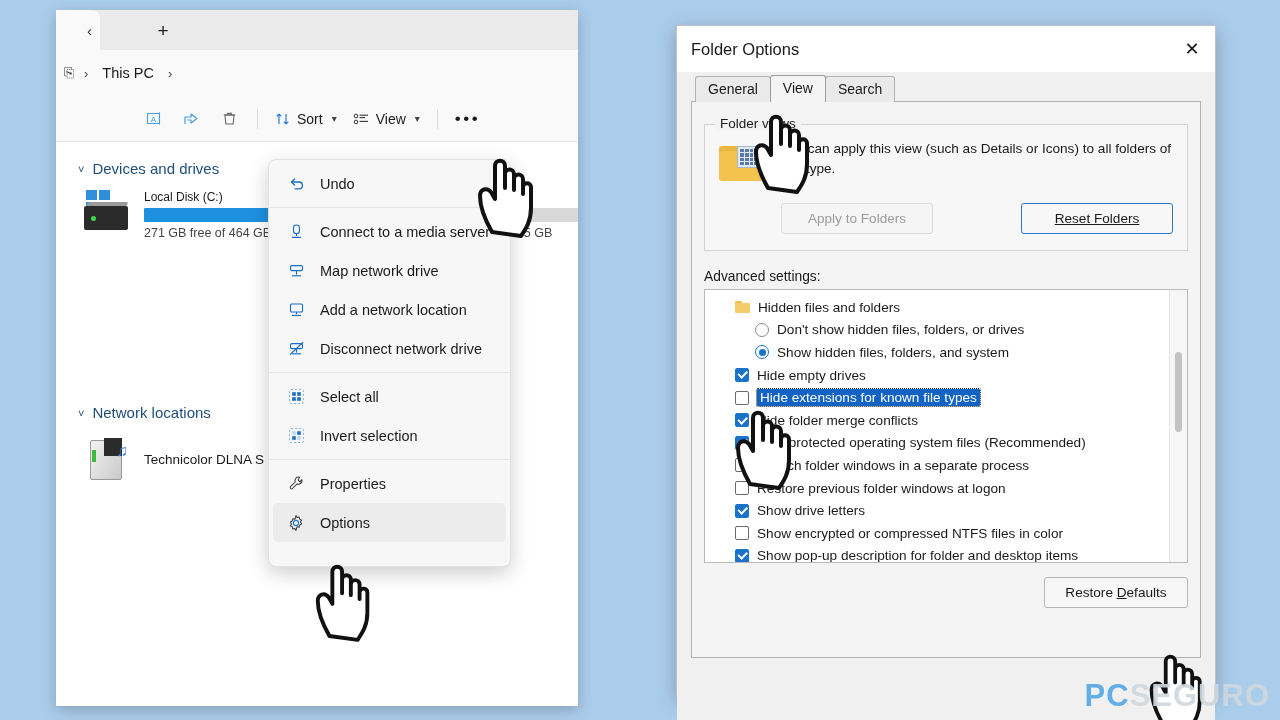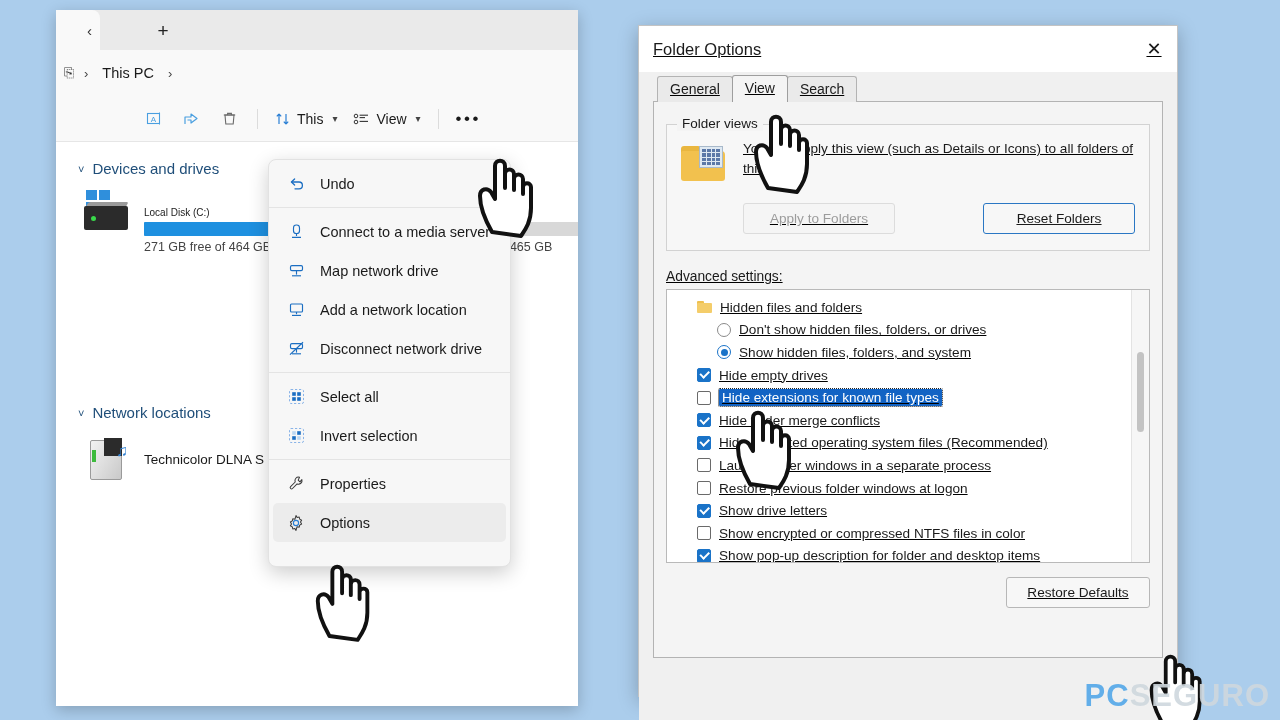--- a/index.html
+++ b/index.html
@@ -55,21 +55,21 @@
   .dots{letter-spacing:2.5px;font-size:17px;line-height:10px;color:#1a1a1a;}
 
   .ex-body{position:relative;height:564px;background:#fff;}
   .grp-head{
     display:flex;align-items:center;gap:8px;color:#1f4e79;font-size:15px;
     position:absolute;
   }
   .grp-chev{font-size:11px;color:#1f4e79;}
   .drive-row{position:absolute;display:flex;gap:12px;}
   .drive-meta{display:flex;flex-direction:column;gap:4px;}
-  .drive-name{font-size:10px;color:#1a1a1a;margin-top:17px;}
+  .drive-name{font-size:12px;color:#1a1a1a;}
   .bar-out{width:200px;height:14px;background:#d8d8d8;border-radius:1px;overflow:hidden;}
   .bar-in{height:100%;background:#1e90e0;}
   .drive-free{font-size:12.5px;color:#444;}
 
   
   .drv-icon{width:48px;height:44px;position:relative;}
   .drv-icon .winlogo{position:absolute;left:2px;top:0px;width:24px;height:22px;display:grid;
     grid-template-columns:1fr 1fr;grid-template-rows:1fr 1fr;gap:2px;}
   .drv-icon .winlogo i{background:#2f8fdc;display:block;}
   .drv-icon .box{position:absolute;left:0px;top:16px;width:44px;height:24px;background:#2b2b2b;border-radius:2px;}
@@ -96,25 +96,24 @@
     height:39px;display:flex;align-items:center;gap:14px;padding:0 13px;box-sizing:border-box;
     font-size:14.5px;color:#1a1a1a;margin:0 4px;border-radius:5px;
   }
   .mi.hl{background:#ececec;}
   .mi .mico{width:20px;height:20px;display:flex;align-items:center;justify-content:center;color:#1b6ec2;}
   .mi .mico.gray{color:#3b3b3b;}
   .msep{height:1px;background:#e4e4e4;margin:4px 0;}
 
   
   #dialog{
-    position:absolute;left:638px;top:25px;width:538px;height:670px;
+    position:absolute;left:676px;top:25px;width:538px;height:670px;
     background:#f0f0f0;border:1px solid #c3c3c3;
     box-shadow:0 5px 18px rgba(0,0,0,.25);
     font-family:"Liberation Sans", sans-serif;
-    text-decoration:underline;
   }
   .dlg-title-bar{height:46px;background:#ffffff;display:flex;align-items:center;justify-content:space-between;padding:0 0 0 14px;}
   .dlg-title{font-size:16.5px;color:#1a1a1a;}
   .dlg-close{width:46px;height:46px;display:flex;align-items:center;justify-content:center;font-size:18px;color:#1a1a1a;}
   .dlg-inner{background:#f0f0f0;padding:0 14px;box-sizing:border-box;height:708px;position:relative;}
 
   .tabs{display:flex;align-items:flex-end;height:30px;gap:0;padding-left:4px;position:relative;z-index:2;}
   .tab{
     border:1px solid #b3b3b3;border-bottom:none;background:#eaeaea;
     padding:4px 12px 5px;font-size:14px;color:#1a1a1a;border-radius:3px 3px 0 0;margin-right:-1px;
@@ -239,21 +238,21 @@
         <line x1="2.8" y1="5" x2="14.2" y2="5" stroke="#6b6b6b" stroke-width="1.1"></line>
         <path d="M6.6 5 V3.4 H10.4 V5" fill="none" stroke="#6b6b6b" stroke-width="1.1"></path>
       </svg>
     </div>
     <div class="tb-sep"></div>
     <div class="tb-btn">
       <svg width="16" height="16" viewBox="0 0 16 16">
         <path d="M4 13 V3 M4 3 L1.8 5.4 M4 3 L6.2 5.4" fill="none" stroke="#2a7fd4" stroke-width="1.2"></path>
         <path d="M11 3 V13 M11 13 L8.8 10.6 M11 13 L13.2 10.6" fill="none" stroke="#2a7fd4" stroke-width="1.2"></path>
       </svg>
-      <span>This</span>
+      <span>Sort</span>
       <span class="tb-caret">▾</span>
     </div>
     <div class="tb-btn">
       <svg width="17" height="16" viewBox="0 0 17 16">
         <circle cx="3" cy="5" r="1.8" fill="none" stroke="#333" stroke-width="1"></circle>
         <circle cx="3" cy="11" r="1.8" fill="none" stroke="#333" stroke-width="1"></circle>
         <line x1="6.6" y1="4.2" x2="15" y2="4.2" stroke="#333" stroke-width="1.1"></line>
         <line x1="6.6" y1="6.6" x2="12" y2="6.6" stroke="#333" stroke-width="1.1"></line>
         <line x1="6.6" y1="10.4" x2="15" y2="10.4" stroke="#333" stroke-width="1.1"></line>
       </svg>

